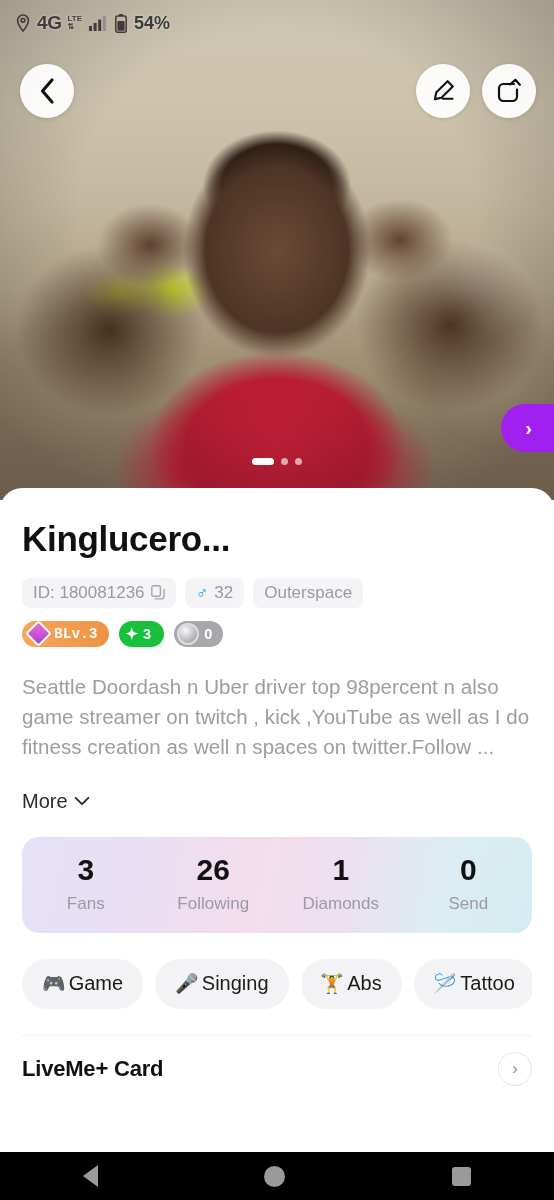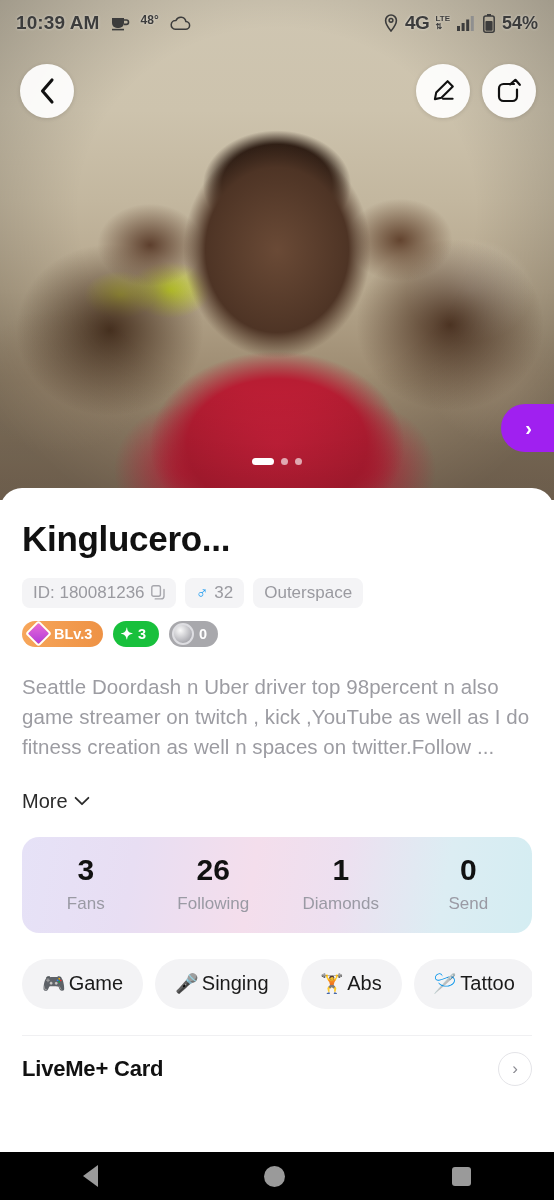--- a/index.html
+++ b/index.html
@@ -101,21 +101,21 @@
     font-size:17px; color:#9a9aa0;
   }
   .chip .gender { color:#1E9BF0; font-size:17px; font-weight:700; }
 
   
   .badges { display:flex; align-items:center; gap:10px; margin-top:13px; }
   .badge {
     height:26px; border-radius:13px; display:flex; align-items:center;
     gap:5px; padding:0 11px 0 5px; color:#fff; font-size:14.5px; font-weight:700;
   }
-  .badge-blv { background:linear-gradient(90deg,#F7A65A,#EE9245); }
+  .badge-blv { background:linear-gradient(90deg,#F7A65A,#EE9245);font-family:Liberation Mono, monospace; }
   .badge-plus{ background:#18C03C; padding:0 13px 0 7px; }
   .badge-coin{ background:#A8A8AC; padding:0 11px 0 3px; }
   .dia { width:19px; height:19px; background:linear-gradient(135deg,#E96BD8,#B13BD8);
          transform:rotate(45deg); border-radius:3px; border:2px solid #fff; }
   .dia-wrap { width:22px; height:22px; display:flex; align-items:center; justify-content:center; }
   .spark { color:#fff; font-size:15px; line-height:1; }
   .coinicon { width:22px; height:22px; border-radius:50%;
     background:radial-gradient(circle at 35% 30%, #fafafa, #b9b9be 60%, #8d8d93 100%);
     border:2px solid #dedee2; }
 
@@ -172,36 +172,20 @@
 <body>
 
 <div id="app">
 
   <div class="hero">
     <div class="photo"></div>
     <div class="photo-vignette"></div>
   </div>
 
   <div class="statusbar">
-    <div class="sb-left">
-      <span class="sb-time">10:39 AM</span>
-      <span>
-        <svg class="svgi" width="19" height="16" viewBox="0 0 19 16">
-            <path d="M1 3h12v5a5 5 0 0 1-5 5H6a5 5 0 0 1-5-5V3z" fill="#3c3c3c"></path>
-            <path d="M13 5h2.3a2.2 2.2 0 0 1 0 4.4H13" fill="none" stroke="#3c3c3c" stroke-width="1.6"></path>
-            <path d="M1 14.6h12" stroke="#3c3c3c" stroke-width="1.6" fill="none"></path>
-          </svg>
-      </span>
-      <span class="sb-temp">48°</span>
-      <span>
-        <svg class="svgi" width="21" height="15" viewBox="0 0 21 15">
-            <path d="M5.3 13.3h10.2a3.9 3.9 0 0 0 .4-7.8 5.2 5.2 0 0 0-9.9-1.1A3.7 3.7 0 0 0 5.3 13.3z" fill="none" stroke="#3c3c3c" stroke-width="1.5" stroke-linejoin="round"></path>
-          </svg>
-      </span>
-    </div>
     <div class="sb-right">
       <span>
         <svg class="svgi" width="14" height="18" viewBox="0 0 14 18">
             <path d="M7 1a5.4 5.4 0 0 0-5.4 5.4C1.6 10.4 7 17 7 17s5.4-6.6 5.4-10.6A5.4 5.4 0 0 0 7 1z" fill="none" stroke="#3c3c3c" stroke-width="1.6"></path>
             <circle cx="7" cy="6.3" r="1.9" fill="none" stroke="#3c3c3c" stroke-width="1.5"></circle>
           </svg>
       </span>
       <span class="sb-4g">4G</span>
       <span class="sb-lte">
         <span>LTE</span>

